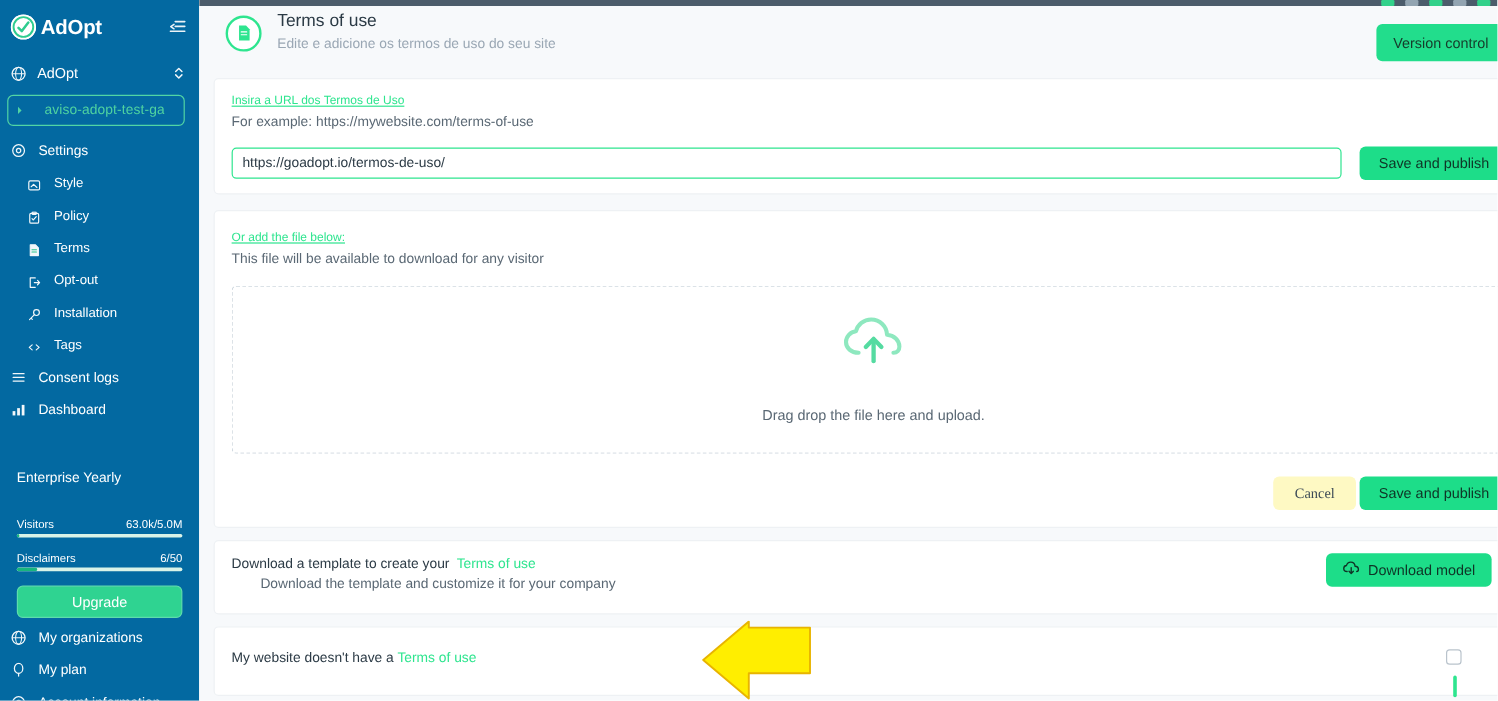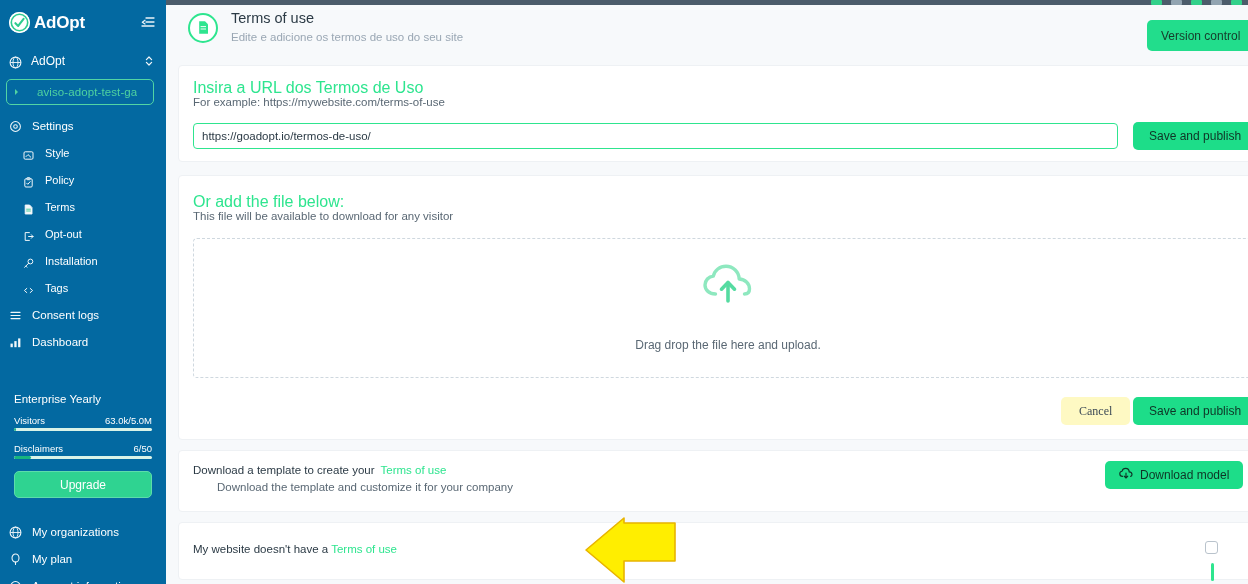--- a/index.html
+++ b/index.html
@@ -78,21 +78,21 @@
     display: flex; align-items: center;
     height: 27px; padding-left: 9px; cursor: pointer;
   }
   .nav-item .ic { width: 13px; height: 13px; flex: 0 0 13px; opacity: .95; }
   .nav-item .lbl { font-size: 11.5px; margin-left: 10px; color: #ffffff; white-space: nowrap; }
   .nav-item.child { padding-left: 23px; }
   .nav-item.child .ic { width: 11px; height: 11px; flex: 0 0 11px; }
   .nav-item.child .lbl { font-size: 11px; margin-left: 11px; }
 
   .plan-box { position: absolute; left: 0; top: 393px; width: 166px; padding: 0 14px; }
-  .plan-title { font-size: 11.5px; color: #ffffff; margin-bottom: 10px; }
+  .plan-title { font-size: 11.5px; color: #ffffff; margin-bottom: 27px; }
   .meter-row {
     display: flex; justify-content: space-between; align-items: baseline;
     font-size: 9.5px; color: #ffffff; margin-bottom: 2px;
   }
   .meter-track {
     height: 3px; background: #d9f3e8; border-radius: 2px;
     overflow: hidden; margin-bottom: 12px;
   }
   .meter-fill { height: 3px; background: #18b57e; border-radius: 2px; }
   .upgrade-btn {
@@ -152,21 +152,21 @@
     width: 1100px;
     background: #ffffff;
     border: 1px solid #eef1f4;
     border-radius: 4px;
   }
   .card.url-card  { top: 65px;  height: 97px; }
   .card.file-card { top: 175px; height: 265px; }
   .card.tpl-card  { top: 450px; height: 62px; }
   .card.none-card { top: 522px; height: 58px; }
 
-  .lbl-green { font-size: 16px; color: #2ee58f; }
+  .lbl-green { font-size: 10px; color: #2ee58f; text-decoration: underline; }
   .lbl-grey  { font-size: 11.5px; color: #5a6874; }
 
   .url-input {
     position: absolute; left: 14px; top: 57px;
     width: 925px; height: 26px;
     border: 1px solid #2ee58f; border-radius: 4px;
     background: #ffffff;
     font-size: 11.5px; color: #2b3a45;
     padding: 0 8px; outline: none;
     font-family: "Liberation Sans", sans-serif;

